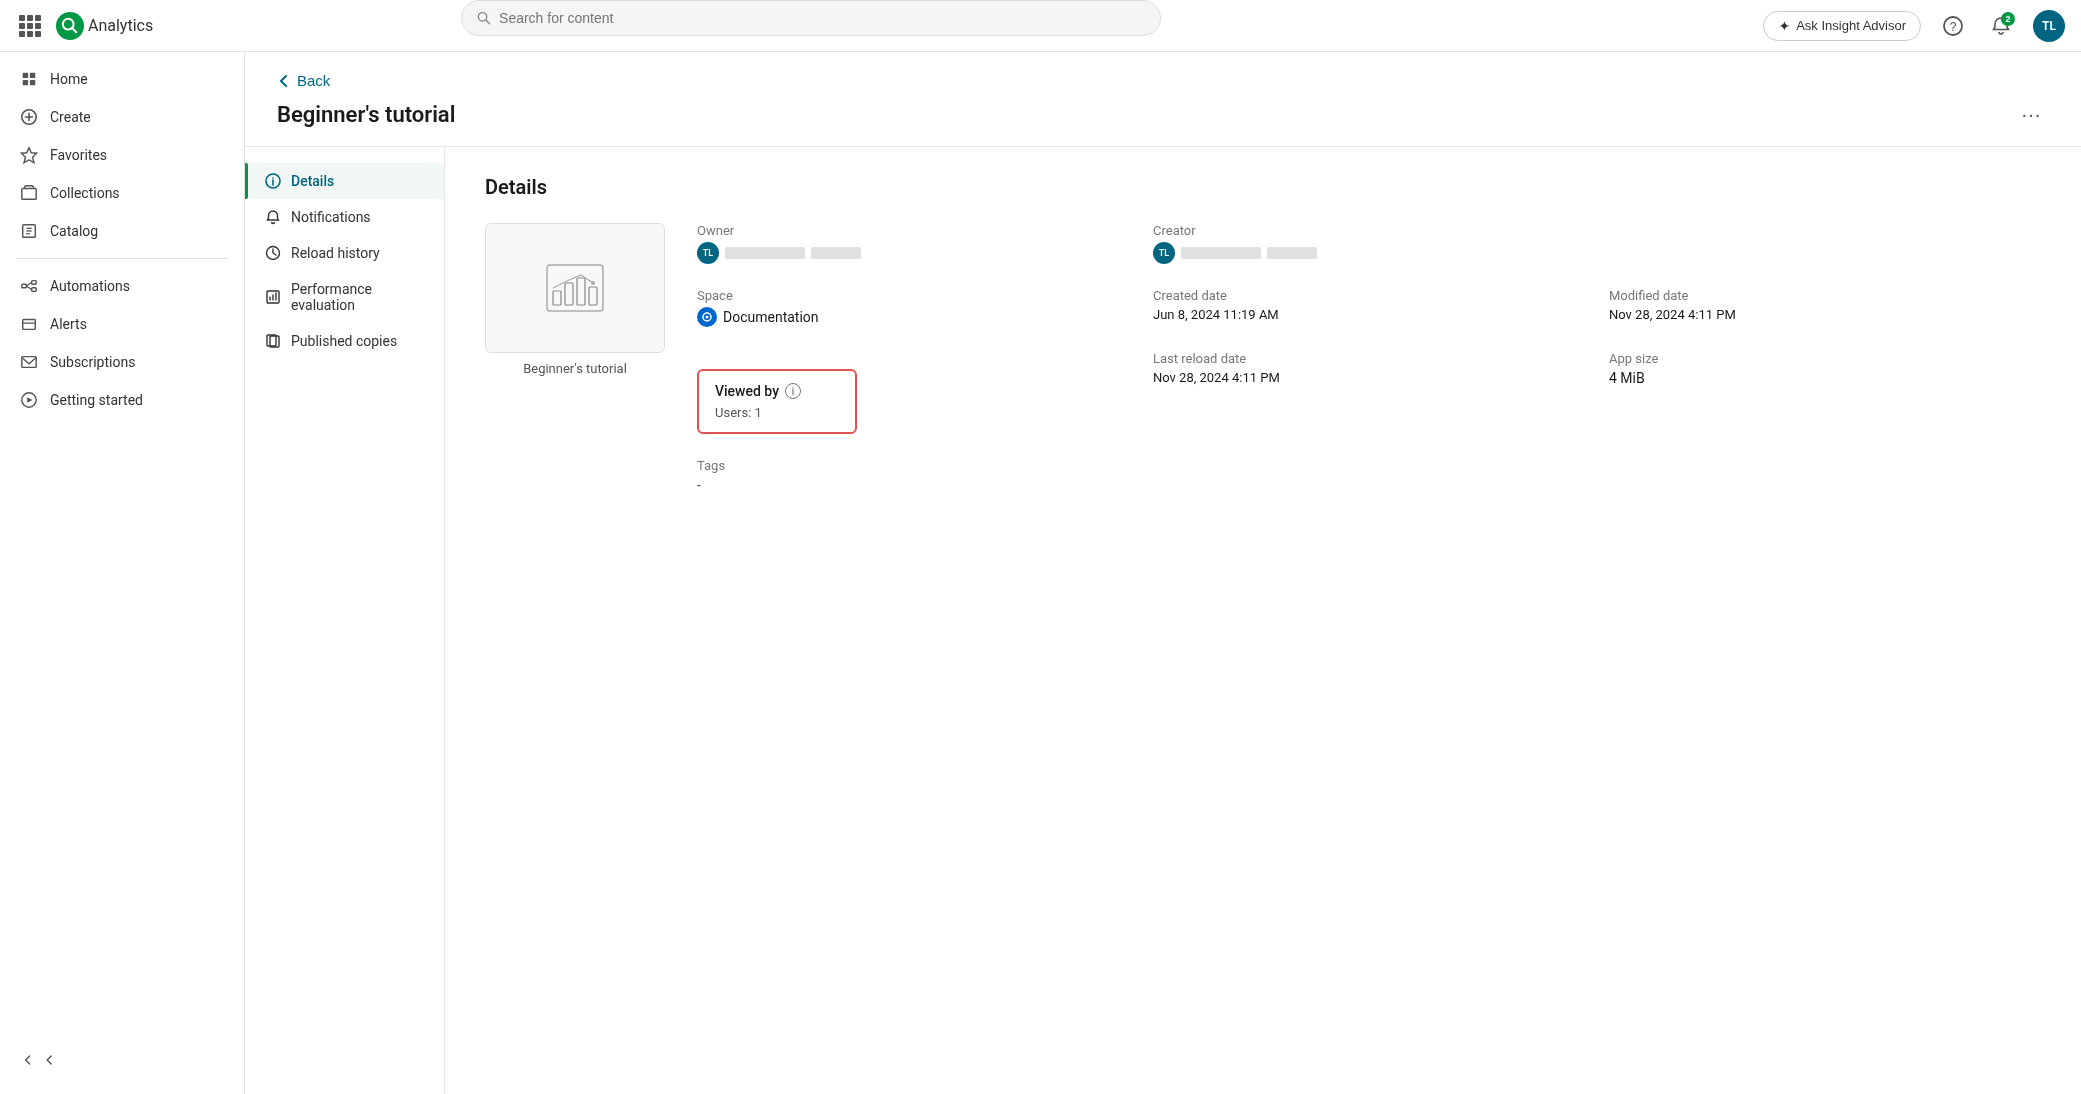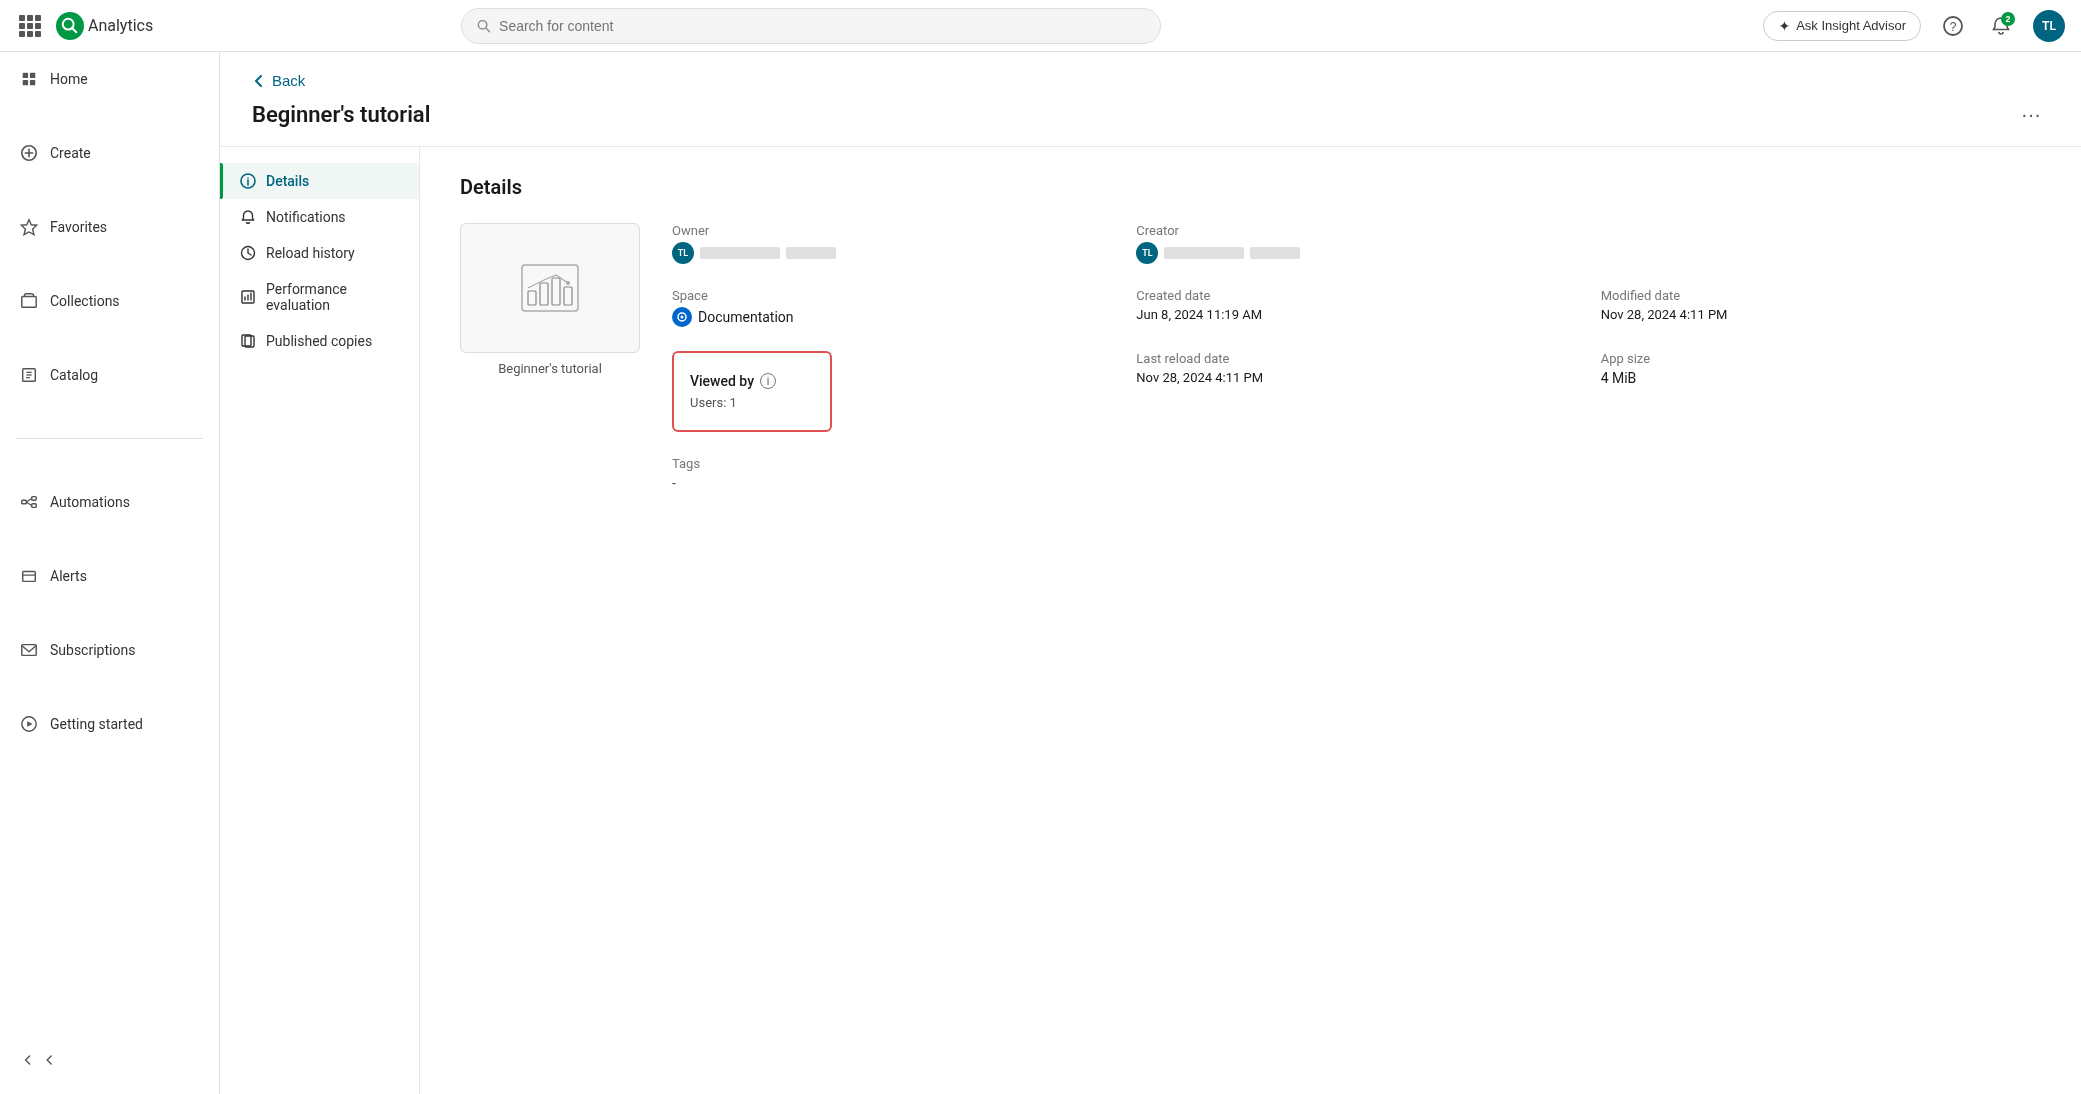--- a/index.html
+++ b/index.html
@@ -1,20 +1,20 @@
 <!DOCTYPE html>
 <html><head>
   <meta charset="utf-8">
   <style>
     * { box-sizing: border-box; margin: 0; padding: 0; }
     body { font-family: -apple-system, BlinkMacSystemFont, 'Segoe UI', Roboto, sans-serif; background: #f5f5f5; color: #1a1a1a; height: 100vh; display: flex; flex-direction: column; overflow: hidden; }
 
     
     .topnav {
-      display: flex; align-items: center; background: #fff;
+      display: flex; background: #fff;
       border-bottom: 1px solid #e0e0e0;
       height: 52px; padding: 0 16px; gap: 12px; flex-shrink: 0; z-index: 10;
     }
     .topnav-left { display: flex; align-items: center; gap: 8px; flex-shrink: 0; }
     .grid-icon { display: grid; grid-template-columns: repeat(3,6px); grid-template-rows: repeat(3,6px); gap: 2px; margin-right: 4px; }
     .grid-icon span { width: 6px; height: 6px; background: #555; border-radius: 1px; display: block; }
     .qlik-logo { display: flex; align-items: center; gap: 4px; }
     .qlik-circle { width: 28px; height: 28px; border-radius: 50%; background: #009845; display: flex; align-items: center; justify-content: center; }
     .qlik-circle svg { width: 18px; height: 18px; }
     .app-name { font-size: 16px; font-weight: 400; color: #333; }
@@ -34,22 +34,22 @@
     .icon-btn { background: none; border: none; cursor: pointer; width: 32px; height: 32px; display: flex; align-items: center; justify-content: center; border-radius: 50%; position: relative; }
     .icon-btn svg { width: 20px; height: 20px; fill: #555; }
     .badge { position: absolute; top: 2px; right: 2px; background: #009845; color: #fff; font-size: 9px; width: 14px; height: 14px; border-radius: 50%; display: flex; align-items: center; justify-content: center; font-weight: 600; }
     .avatar { width: 32px; height: 32px; border-radius: 50%; background: #006580; color: #fff; font-size: 12px; font-weight: 600; display: flex; align-items: center; justify-content: center; cursor: pointer; }
 
     
     .layout { display: flex; flex: 1; overflow: hidden; }
 
     
     .sidebar {
-      width: 220px; background: #fff; border-right: 1px solid #e0e0e0;
-      display: flex; flex-direction: column; flex-shrink: 0; padding: 8px 0; gap: 36px;
+      width: 245px; background: #fff; border-right: 1px solid #e0e0e0;
+      display: flex; flex-direction: column; flex-shrink: 0; padding: 8px 0;
     }
     .sidebar-item {
       display: flex; align-items: center; gap: 12px; padding: 10px 20px;
       cursor: pointer; font-size: 14px; color: #333; border-radius: 0;
       transition: background 0.1s;
     }
     .sidebar-item svg { width: 18px; height: 18px; fill: #555; flex-shrink: 0; }
     .sidebar-divider { height: 1px; background: #e0e0e0; margin: 8px 16px; }
     .sidebar-bottom { margin-top: auto; padding: 8px 0; }
     .collapse-btn { display: flex; align-items: center; gap: 8px; padding: 10px 20px; cursor: pointer; font-size: 13px; color: #555; }
@@ -99,22 +99,22 @@
     .space-badge { display: inline-flex; align-items: center; gap: 6px; }
     .space-icon { width: 20px; height: 20px; border-radius: 50%; background: #0066cc; display: flex; align-items: center; justify-content: center; flex-shrink: 0; }
     .space-icon svg { width: 12px; height: 12px; fill: #fff; }
 
     .owner-row { display: flex; align-items: center; gap: 6px; }
     .owner-avatar { width: 22px; height: 22px; border-radius: 50%; background: #006580; display: flex; align-items: center; justify-content: center; color: #fff; font-size: 9px; font-weight: 600; flex-shrink: 0; }
     .owner-name-blur { display: inline-block; width: 80px; height: 12px; background: #e0e0e0; border-radius: 2px; }
 
     
     .viewed-by-box {
-      border: 2px solid #e05252; border-radius: 6px; padding: 20px 16px;
-      display: inline-block; min-width: 160px;
+      border: 2px solid #e05252; border-radius: 6px; padding: 12px 16px;
+      display: inline-block; min-width: 160px; margin-top: 18px;
     }
     .viewed-by-label { display: flex; align-items: center; gap: 6px; font-size: 14px; font-weight: 500; margin-bottom: 6px; }
     .info-icon { width: 16px; height: 16px; border-radius: 50%; border: 1px solid #777; display: flex; align-items: center; justify-content: center; font-size: 10px; color: #777; }
     .viewed-by-value { font-size: 13px; color: #555; }
 
     .app-id-value { font-size: 12px; color: #555; word-break: break-all; }
     .tags-dash { color: #555; font-size: 14px; }
   </style>
 </head>
 <body>

